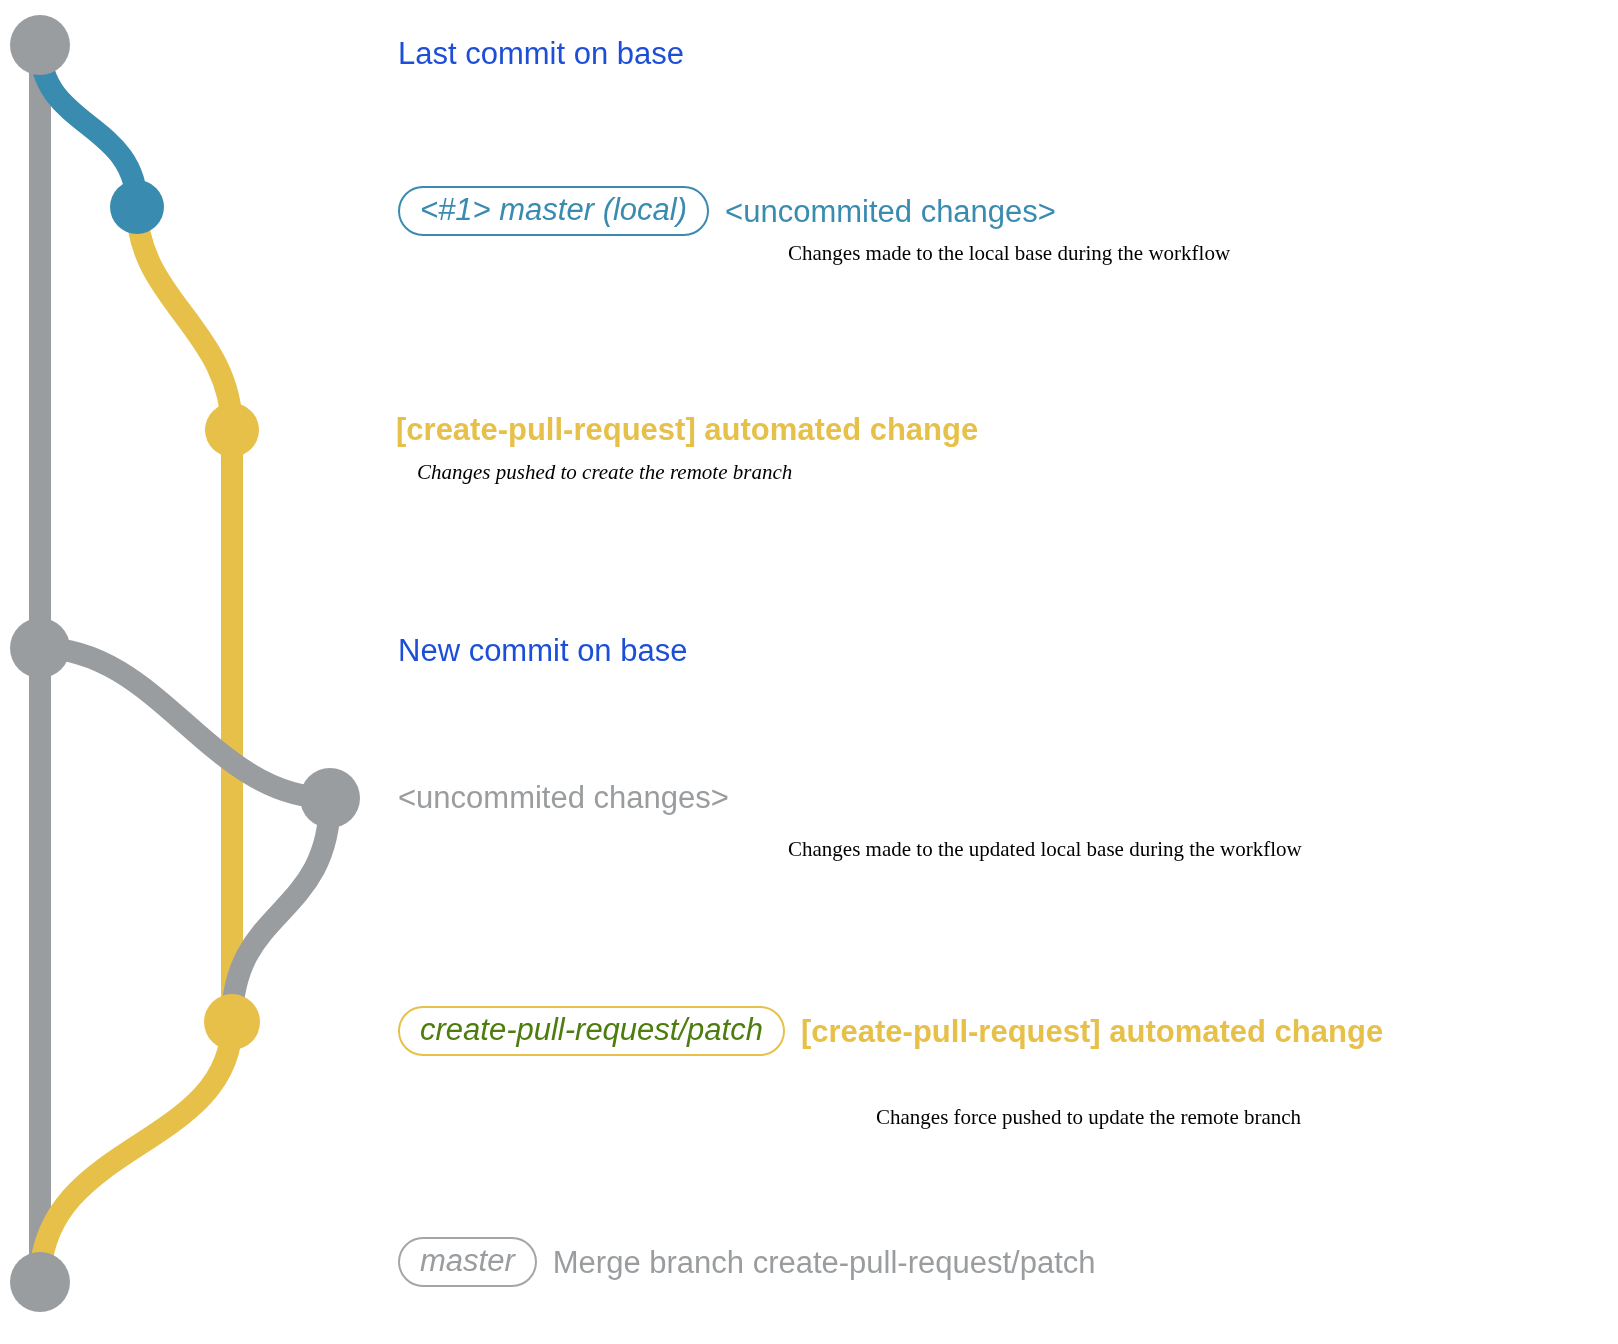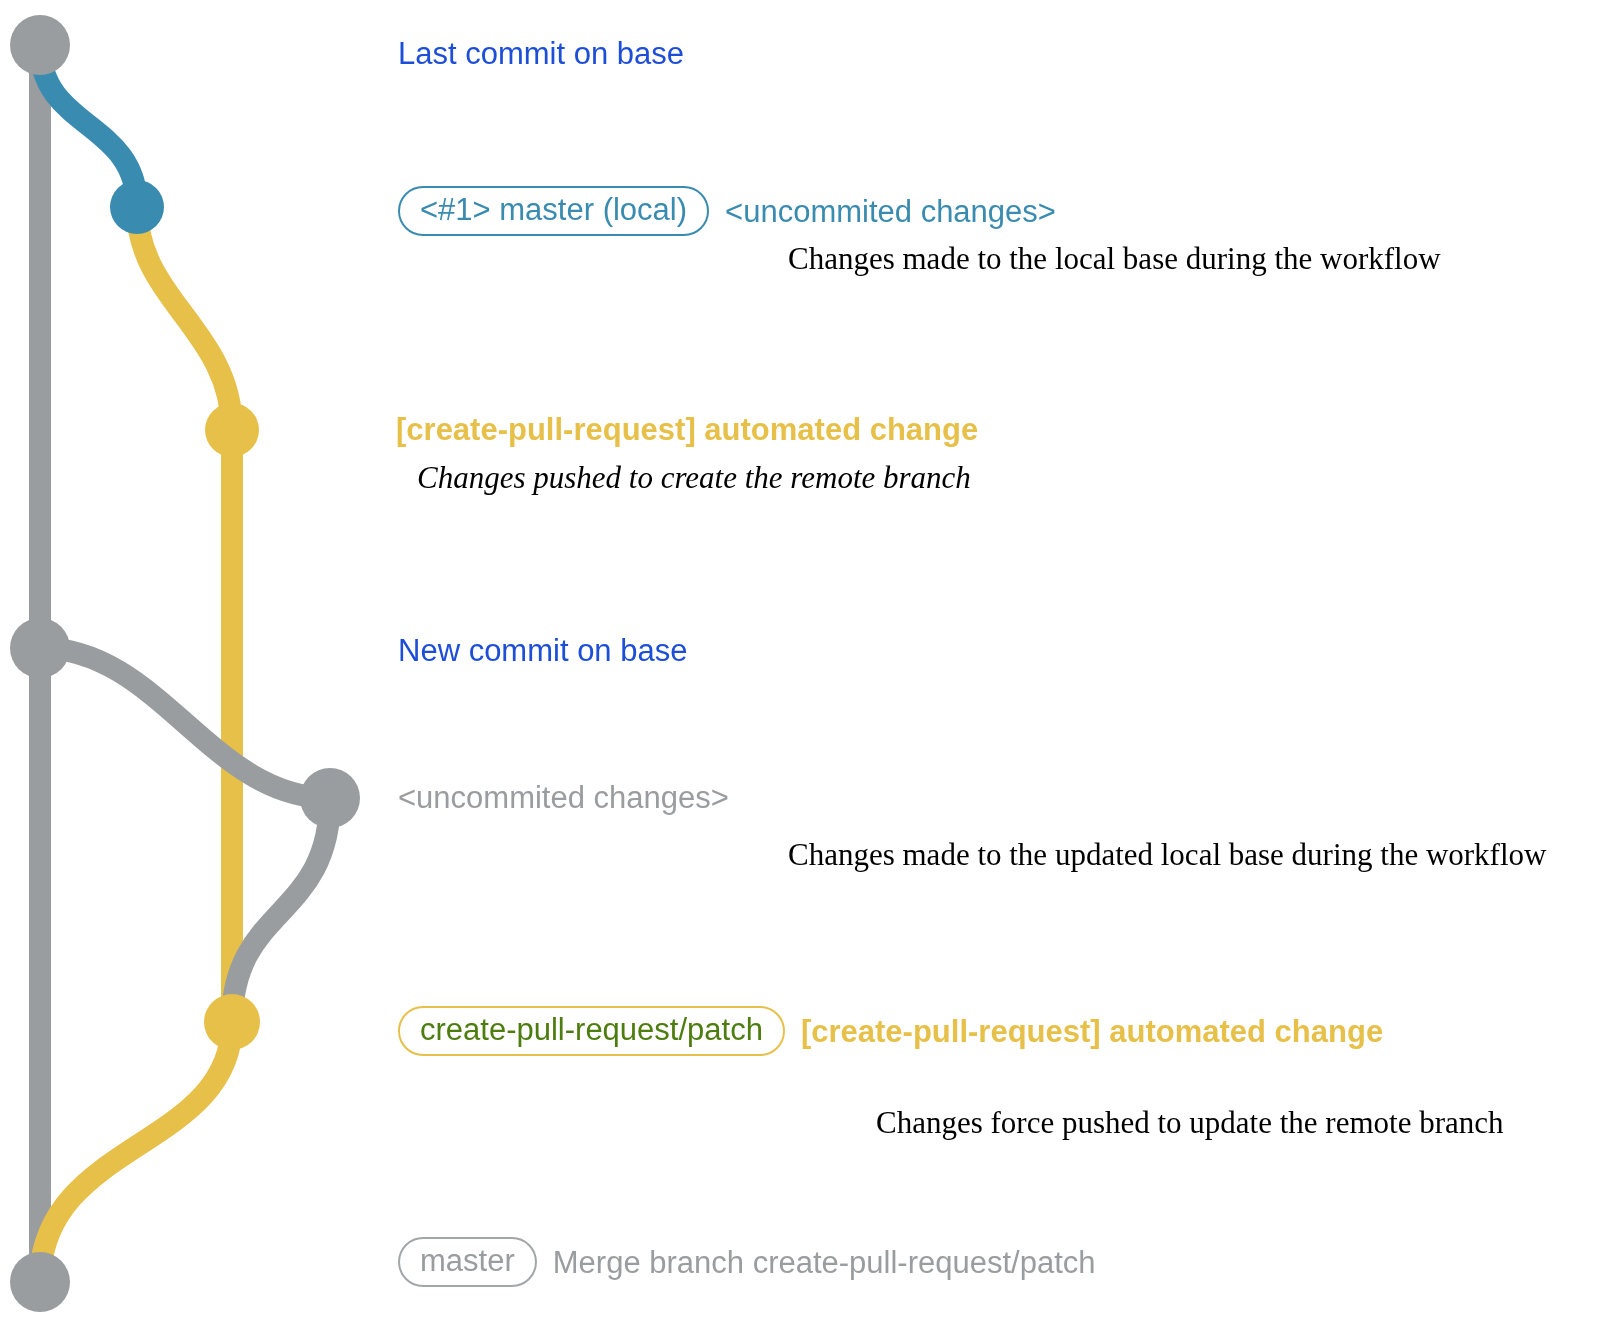--- a/index.html
+++ b/index.html
@@ -14,33 +14,34 @@
 
   .row{position:absolute;display:flex;align-items:flex-start;}
   .rowline{display:flex;align-items:center;gap:16px;white-space:nowrap;}
 
   .chip{
     display:inline-flex;align-items:center;justify-content:center;
     border:2px solid #888c8e;border-radius:26px;
     padding:6px 20px 9px 20px;
     font-size:31px;color:#8b8f91;line-height:1;
     background:#fff;
+    font-style:italic;
   }
   .chip.blue{border-color:#3a8bb0;color:#3a8bb0;}
   .chip.yellow{border-color:#e7c04a;color:#4d7c0f;}
   .chip.gray{border-color:#a3a6a8;color:#9a9d9f;}
 
   .subject{font-size:31px;line-height:1;white-space:nowrap;}
   .subject.gray{color:#9a9d9f;}
   .subject.blue{color:#3a8bb0;}
   .subject.yellow{color:#e7c04a;font-weight:bold;}
 
   .desc{
     font-family:"Liberation Serif", serif;
-    font-size:31px;color:#000;white-space:nowrap;line-height:1;
+    font-size:21px;color:#000;white-space:nowrap;line-height:1;
     position:absolute;
   }
 
   .plain-title{font-size:31px;color:#1d4ed8;line-height:1;white-space:nowrap;position:absolute;}
 </style>
 </head>
 <body>
 
 <svg id="graph" viewBox="0 0 1618 1344">
   <g fill="none" stroke-linecap="round" stroke-width="22">

